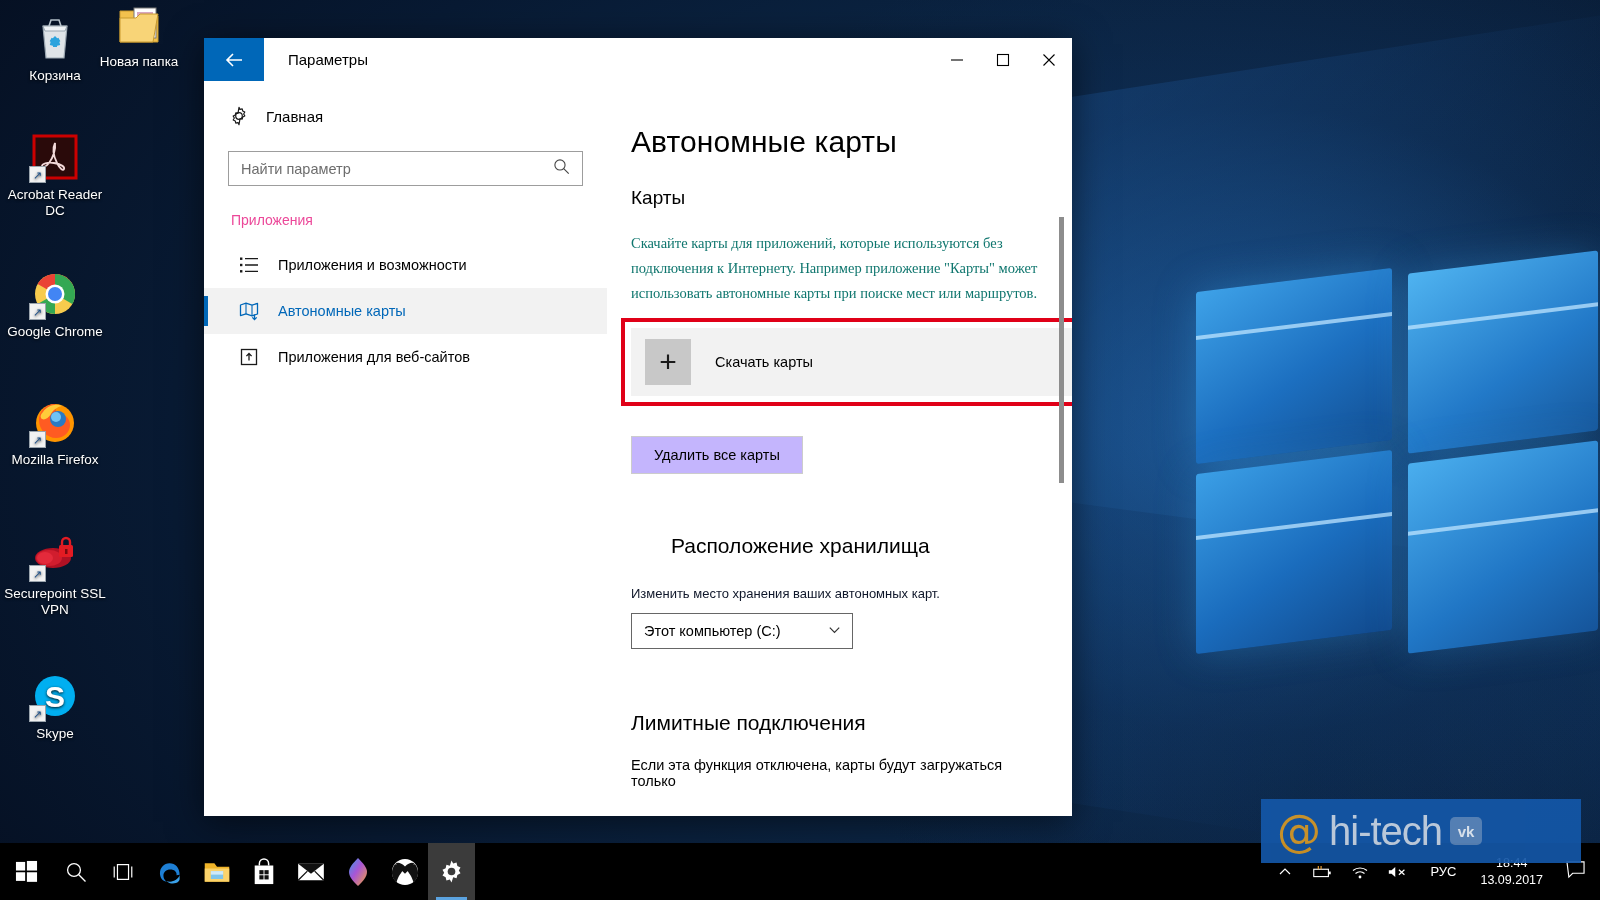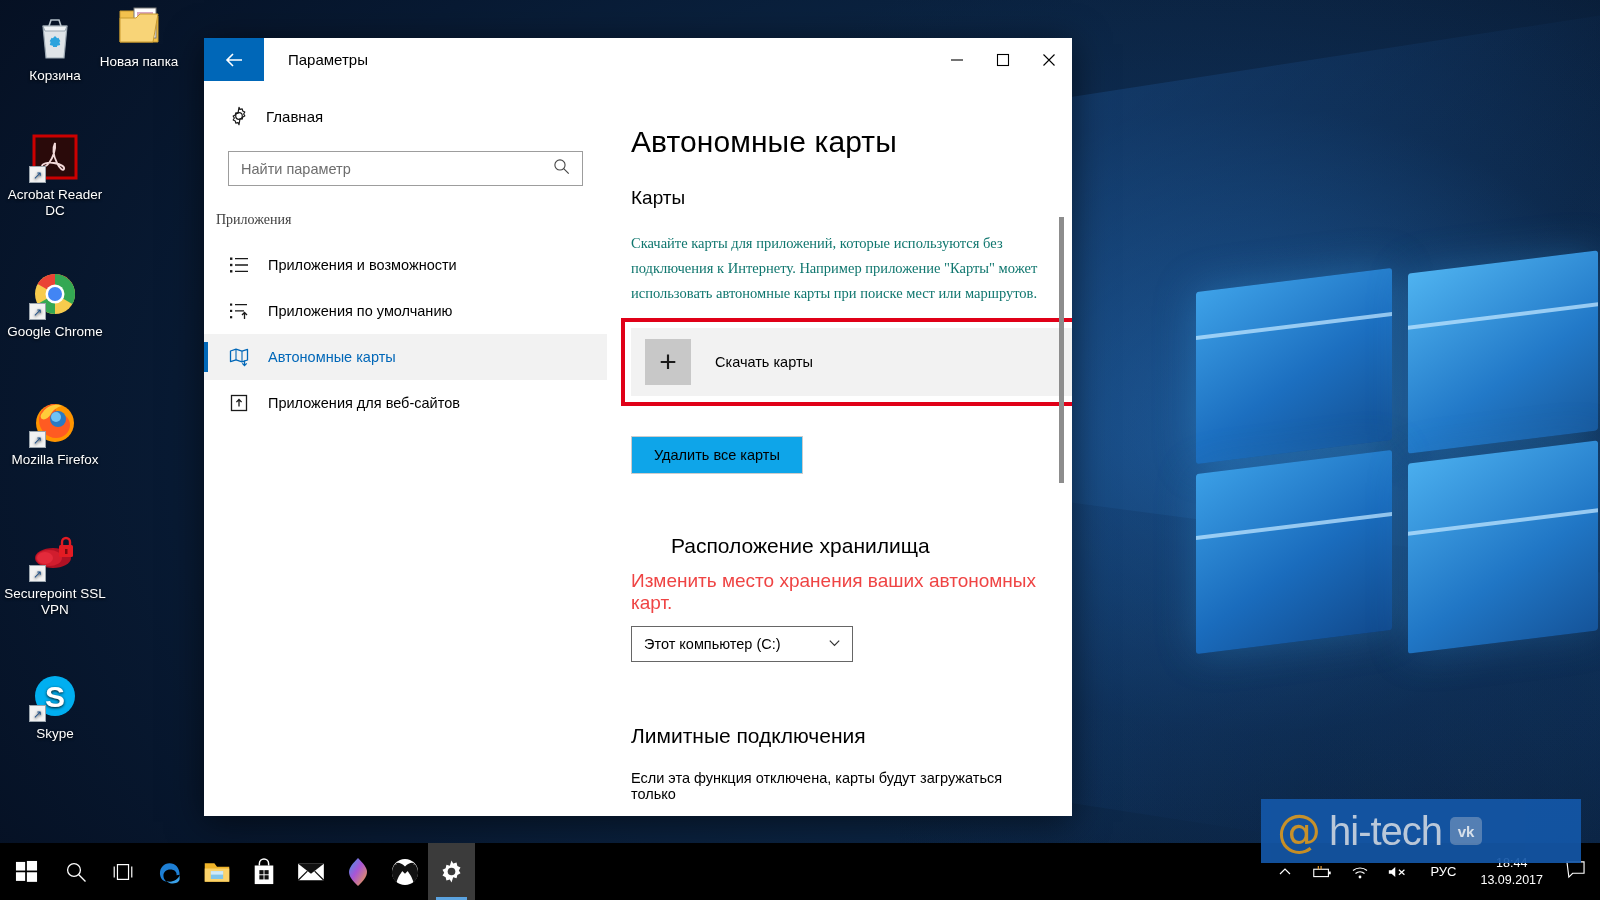--- a/index.html
+++ b/index.html
@@ -92,25 +92,25 @@
     margin:0 24px 26px 24px; height:35px; border:1px solid #9d9d9d;
     display:flex; align-items:center; background:#fff; cursor:text;
   }
   #searchinput {
     flex:1; border:none; outline:none; font-size:14.5px; color:#555;
     padding-left:12px; background:transparent; font-family:inherit;
   }
   #searchinput::placeholder { color:#6d6d6d; }
   #search-icon { padding:0 12px; color:#444; }
 
-  #grouplabel { padding-left:12px; font-size:14px; color:#404040; margin-bottom:14px;font-family:Liberation Serif, serif; }
+  #grouplabel { padding-left:27px; font-size:14px; color:#ec4899; margin-bottom:14px; }
 
   .navitem {
     display:flex; align-items:center; gap:18px;
-    height:46px; padding-left:24px; cursor:pointer; position:relative;
+    height:46px; padding-left:34px; cursor:pointer; position:relative;
     font-size:14.5px; color:#000;
   }
   .navitem.active { color:#0067b8; background:#f2f2f2; }
   .navitem.active::before {
     content:""; position:absolute; left:0; top:8px; bottom:8px; width:4px; background:#0067b8;
   }
   .navicon { width:22px; height:22px; display:flex; align-items:center; justify-content:center; }
 
   
   #content {
@@ -130,27 +130,27 @@
     display:flex; align-items:center; gap:24px; padding-left:14px; cursor:pointer;
   }
   #plusbox {
     width:46px; height:46px; background:#c8c8c8;
     display:flex; align-items:center; justify-content:center;
     font-size:30px; font-weight:300; color:#1a1a1a; line-height:1;
   }
   #dl-label { font-size:14.5px; color:#000; }
 
   #delbtn {
-    margin-top:40px; background:#0ea5e9; border:1px solid #cccccc;
+    margin-top:40px; background:#c4b5fd; border:1px solid #cccccc;
     padding:10px 22px; font-size:14.5px; color:#000; cursor:pointer;
     font-family:inherit;
   }
 
   #storage-h { margin-top:60px; font-size:21px; color:#000;margin-left:40px; }
-  #storage-p { margin-top:12px; font-size:19px; color:#ef4444; }
+  #storage-p { margin-top:28px; font-size:13px; color:#0f172a; }
   #combo {
     margin-top:12px; width:222px; height:36px; border:1px solid #666;
     display:flex; align-items:center; justify-content:space-between;
     padding:0 10px 0 12px; font-size:14.5px; color:#000; cursor:pointer; background:#fff;
   }
 
   #metered-h { margin-top:62px; font-size:21px; color:#000; }
   #metered-p { margin-top:22px; font-size:14.5px; color:#000; }
 
   
@@ -362,32 +362,20 @@
           <svg width="20" height="20" viewBox="0 0 20 20">
             <rect x="1" y="2.5" width="2.4" height="2.4" fill="#1a1a1a"></rect>
             <rect x="1" y="8.8" width="2.4" height="2.4" fill="#1a1a1a"></rect>
             <rect x="1" y="15.1" width="2.4" height="2.4" fill="#1a1a1a"></rect>
             <path d="M6 3.7 H19 M6 10 H19 M6 16.3 H19" stroke="#1a1a1a" stroke-width="1.3"></path>
           </svg>
         </span>
         <span>Приложения и возможности</span>
       </div>
 
-      <div class="navitem">
-        <span class="navicon">
-          <svg width="20" height="20" viewBox="0 0 20 20">
-            <rect x="1" y="2.5" width="2.2" height="2.2" fill="#1a1a1a"></rect>
-            <rect x="1" y="8.8" width="2.2" height="2.2" fill="#1a1a1a"></rect>
-            <rect x="1" y="15.1" width="2.2" height="2.2" fill="#1a1a1a"></rect>
-            <path d="M6 3.6 H18 M6 9.9 H15" stroke="#1a1a1a" stroke-width="1.3"></path>
-            <path d="M15.5 18 V11.5 M13 14 l2.5 -2.5 l2.5 2.5" fill="none" stroke="#1a1a1a" stroke-width="1.3"></path>
-          </svg>
-        </span>
-        <span>Приложения по умолчанию</span>
-      </div>
 
       <div class="navitem active">
         <span class="navicon">
           <svg width="20" height="20" viewBox="0 0 20 20">
             <path d="M1.5 4 L7 2.2 L13 4.2 L18.5 2.4 V13 L13 14.8 L7 12.8 L1.5 14.6 Z" fill="none" stroke="#0067b8" stroke-width="1.3" stroke-linejoin="round"></path>
             <path d="M7 2.4 V12.9 M13 4.2 V14.7" stroke="#0067b8" stroke-width="1.1"></path>
             <path d="M15.5 18.6 V13.6 M13.3 16.4 l2.2 2.2 l2.2 -2.2" fill="none" stroke="#0067b8" stroke-width="1.3"></path>
           </svg>
         </span>
         <span>Автономные карты</span>

